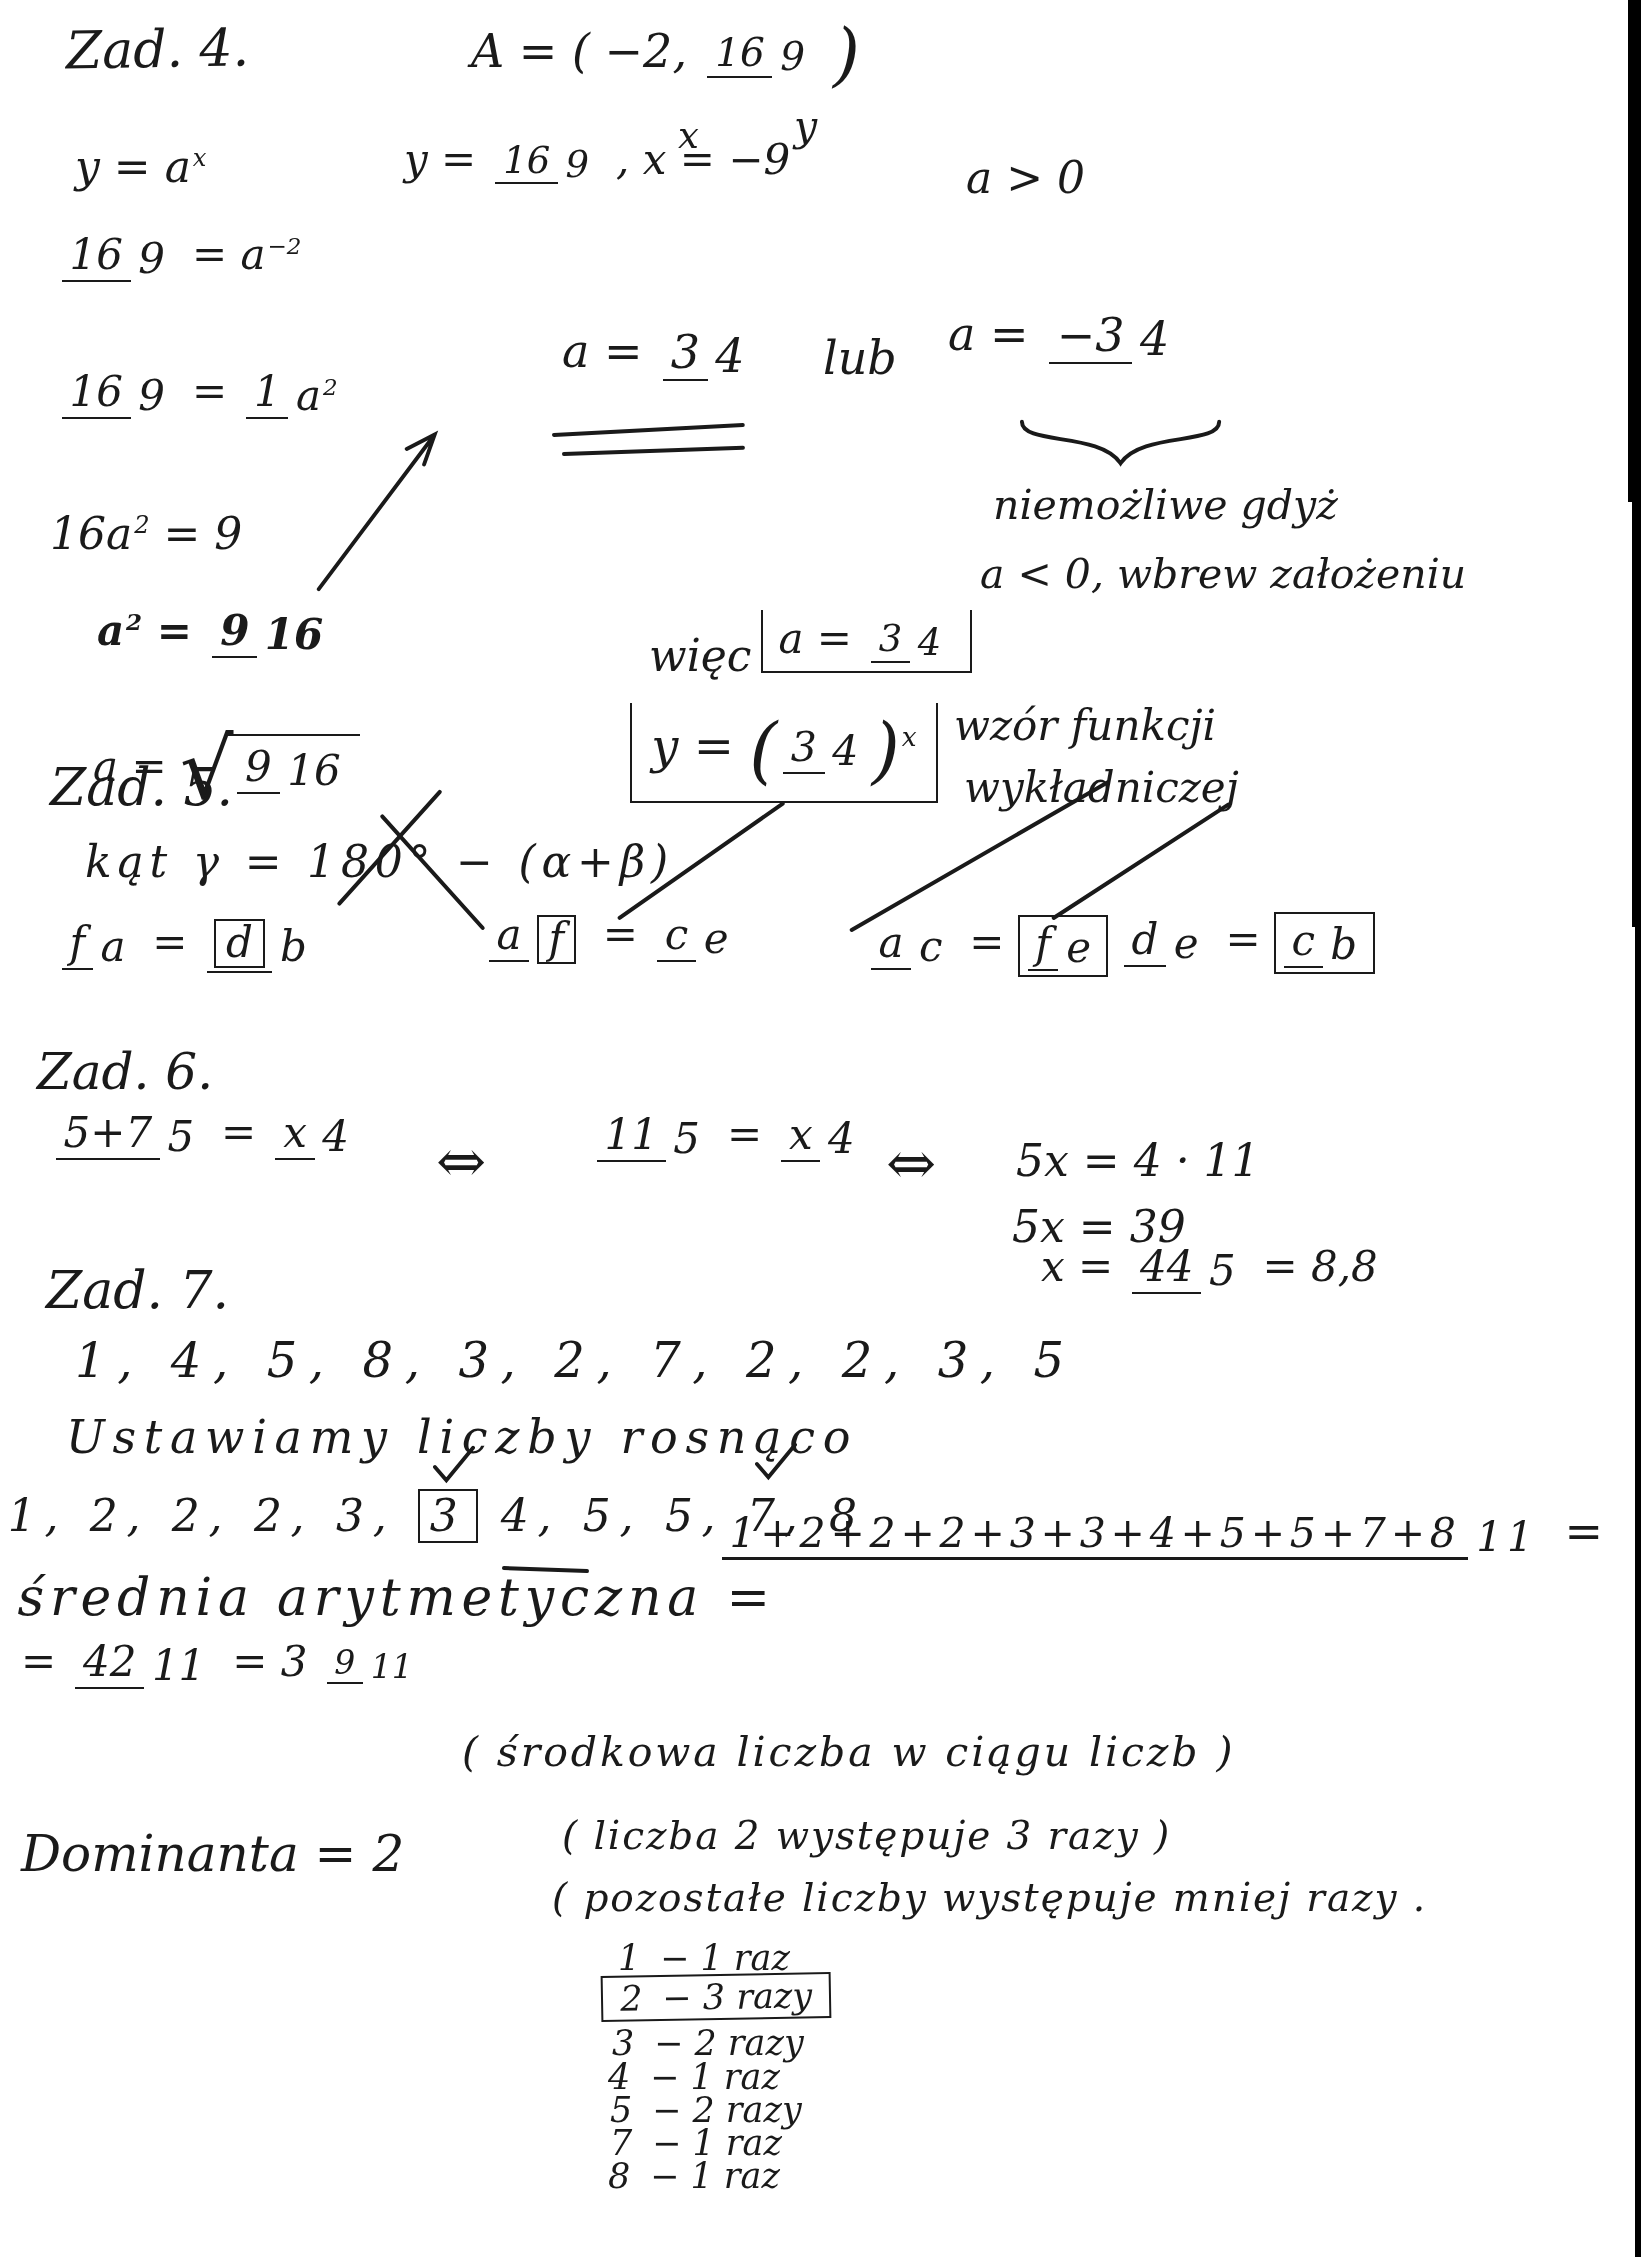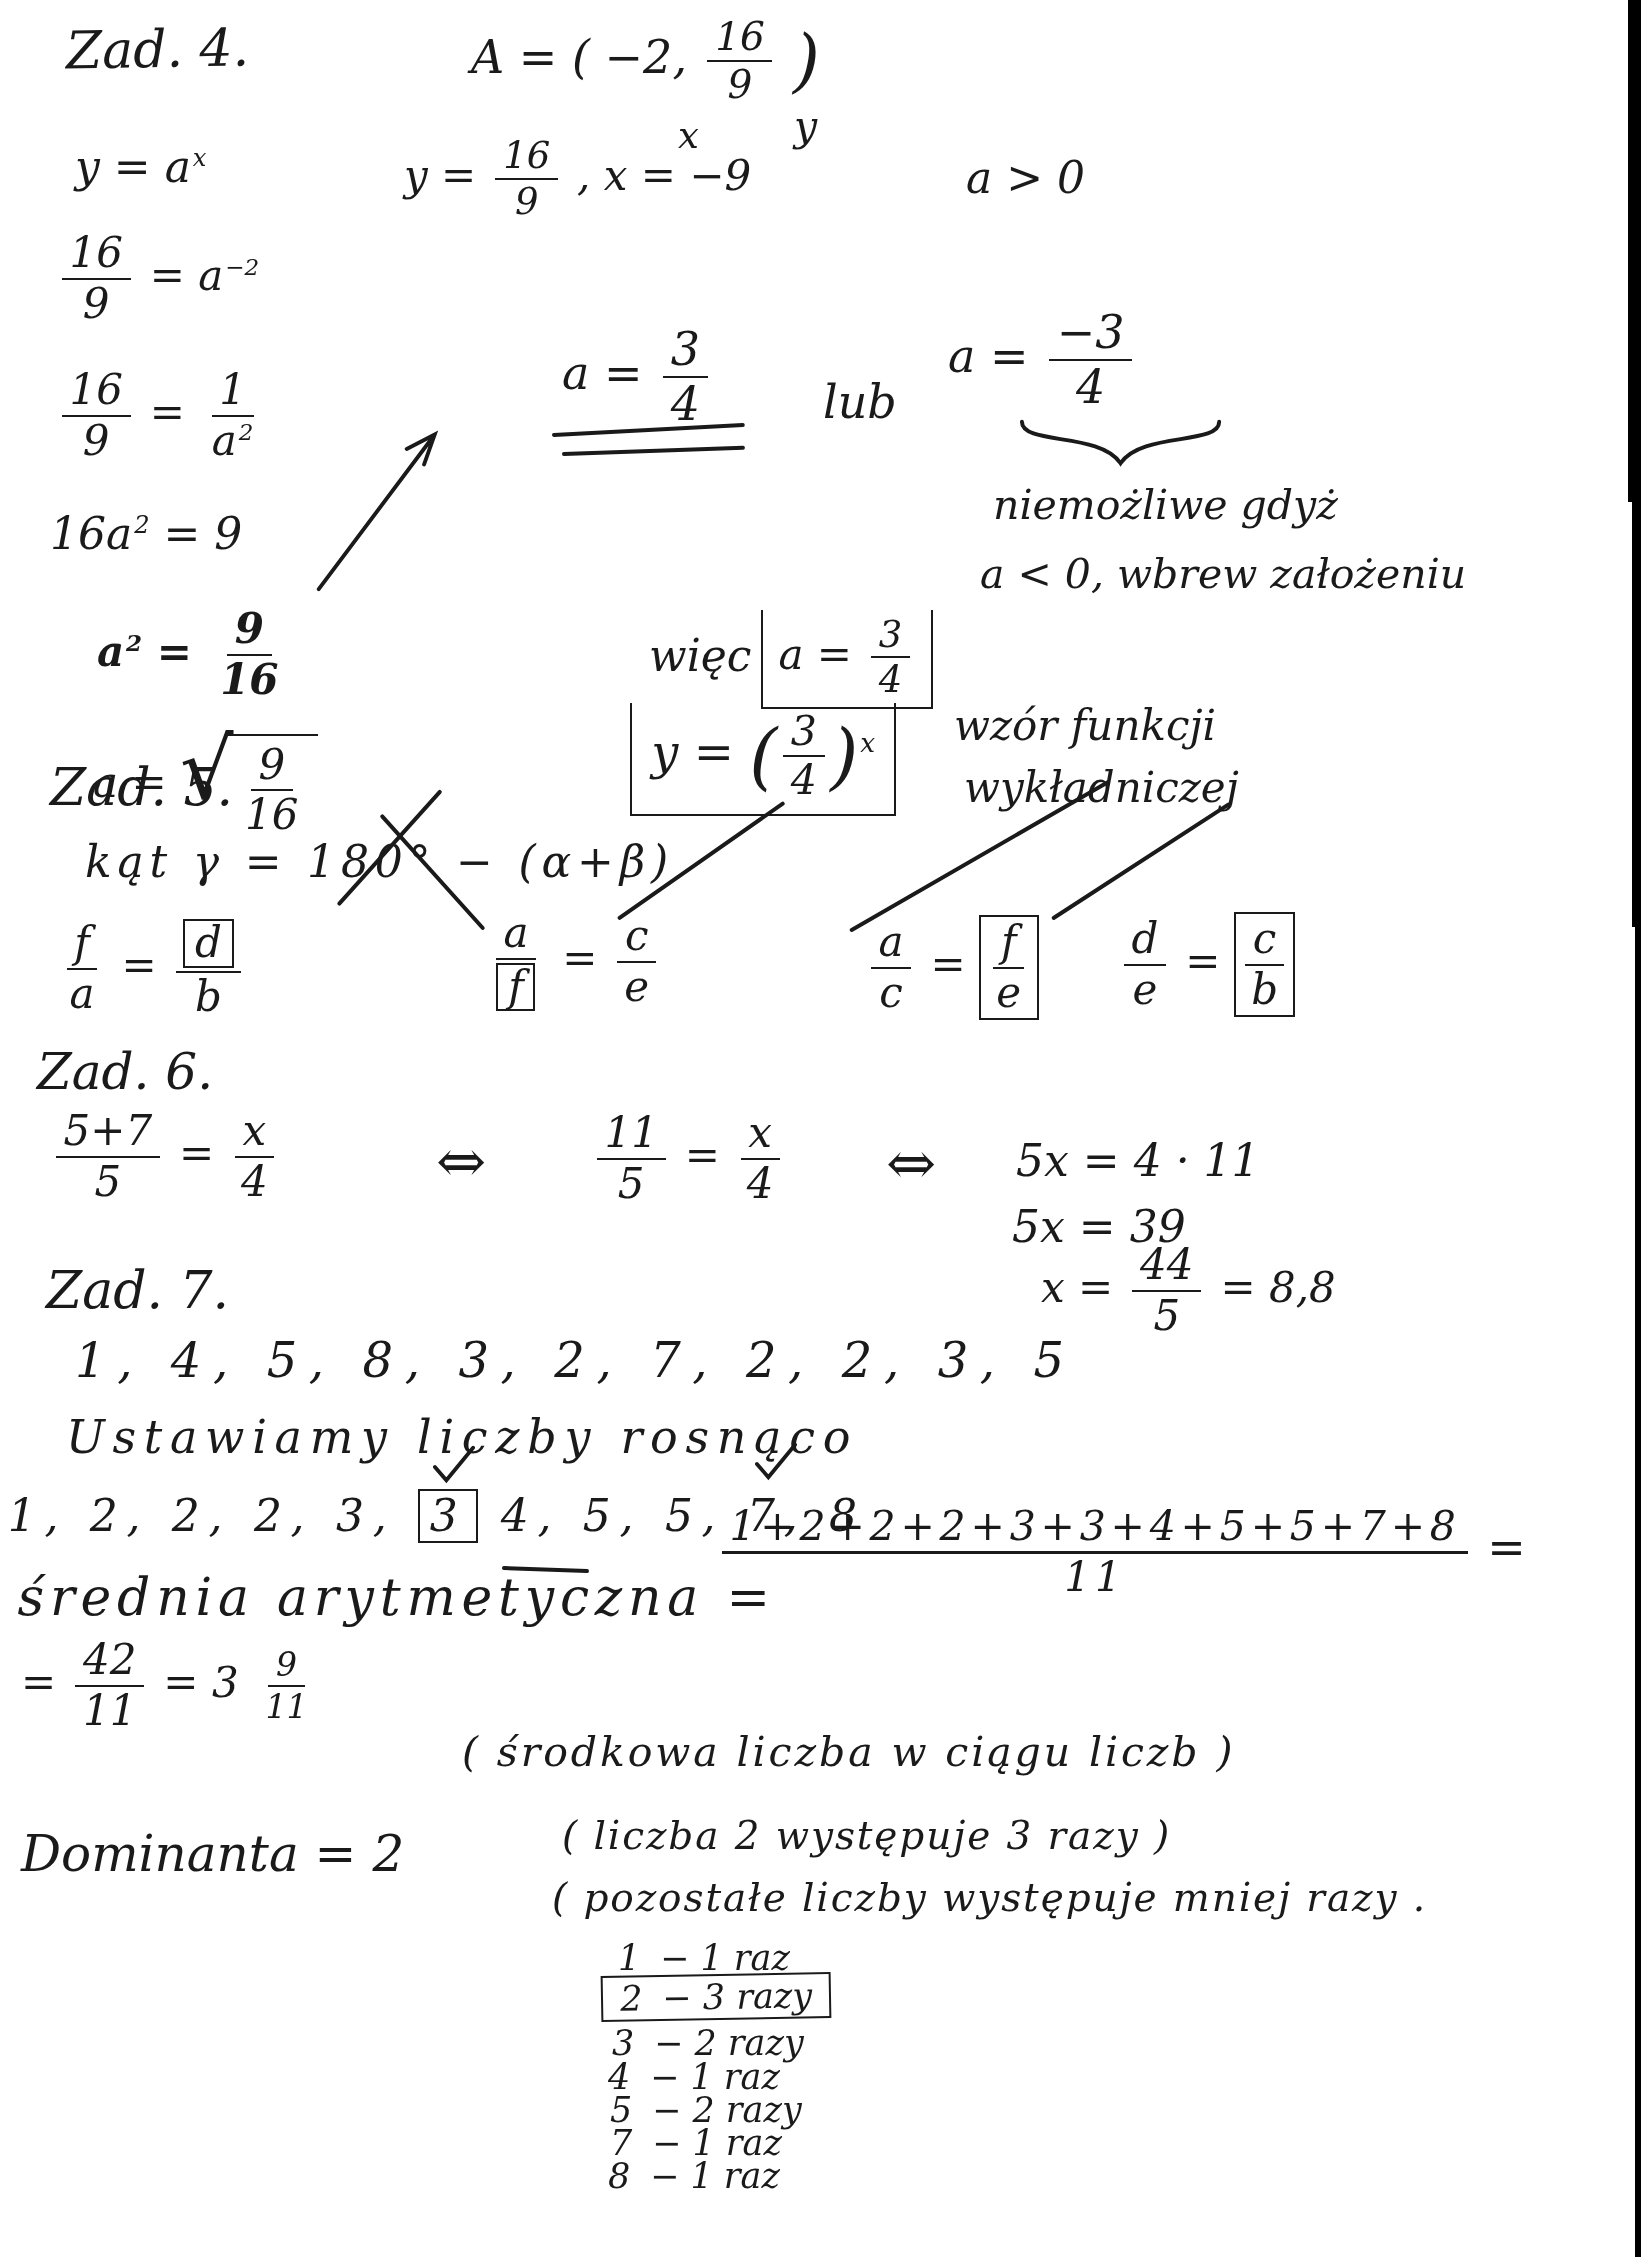--- a/index.html
+++ b/index.html
@@ -1,19 +1,19 @@
 <!DOCTYPE html>
 <html><head>
 <meta charset="utf-8">
 <style>
   html,body{margin:0;padding:0;background:#e8e8e8;}
   #sheet{position:relative;width:1641px;height:2257px;background:#ffffff;overflow:hidden;
          font-family:"DejaVu Serif",serif;}
   .hw{position:absolute;white-space:nowrap;color:#1a1a1a;font-style:italic;line-height:1.1;}
-  .frac{display:inline-flex;flex-direction:column;align-items:center;vertical-align:middle;line-height:1.02;margin:0 5.8px;}
+  .frac{display:inline-flex;align-items:center;vertical-align:middle;line-height:1.02;margin:0 5.8px;}
   .frac .num{padding:0 7.7px 2.9px;border-bottom:2.9px solid #1a1a1a;text-align:center;}
   .frac .den{padding:2.9px 7.7px 0;text-align:center;}
   .sup{font-size:0.55em;vertical-align:super;margin-left:1.9px;}
   .mini-box{border:2.9px solid #1a1a1a;padding:1px 9.7px;display:inline-block;}
   .box-frac{border:2.9px solid #1a1a1a;padding:3.9px 7.7px;display:inline-block;vertical-align:middle;}
   .open-box{border-left:2.9px solid #1a1a1a;border-right:2.9px solid #1a1a1a;border-bottom:2.9px solid #1a1a1a;
             padding:5.8px 15.4px 7.7px;display:inline-block;}
   .paren{font-size:1.5em;font-weight:300;vertical-align:middle;}
   .sqrt-wrap{display:inline-flex;align-items:flex-start;vertical-align:middle;}
   .sqrt-sym{font-size:2em;line-height:0.85;font-style:normal;}
@@ -109,21 +109,21 @@
   <div class="hw" style="left:562px;top:326px;font-size:46px;">
     <span>a =</span>
     <span class="frac">
       <span class="num">3</span>
       <span class="den">4</span>
     </span>
   </div>
   <div class="bar" style="left:552px;top:433px;width:193px;transform:rotate(-3deg);"></div>
   <div class="bar" style="left:562px;top:452px;width:183px;transform:rotate(-2deg);"></div>
 
-  <div class="hw" style="left:823px;top:333px;font-size:46px;margin-top:44px;">lub</div>
+  <div class="hw" style="left:823px;top:333px;font-size:46px;">lub</div>
 
   <div class="hw" style="left:948px;top:309px;font-size:46px;">
     <span>a =</span>
     <span class="frac">
       <span class="num">−3</span>
       <span class="den">4</span>
     </span>
   </div>
   <svg class="ink" style="left:1016px;top:415px;" width="217" height="56" viewBox="0 0 220 55">
     <path d="M6,6 C6,30 85,16 106,48 C127,16 206,30 206,6"></path>

